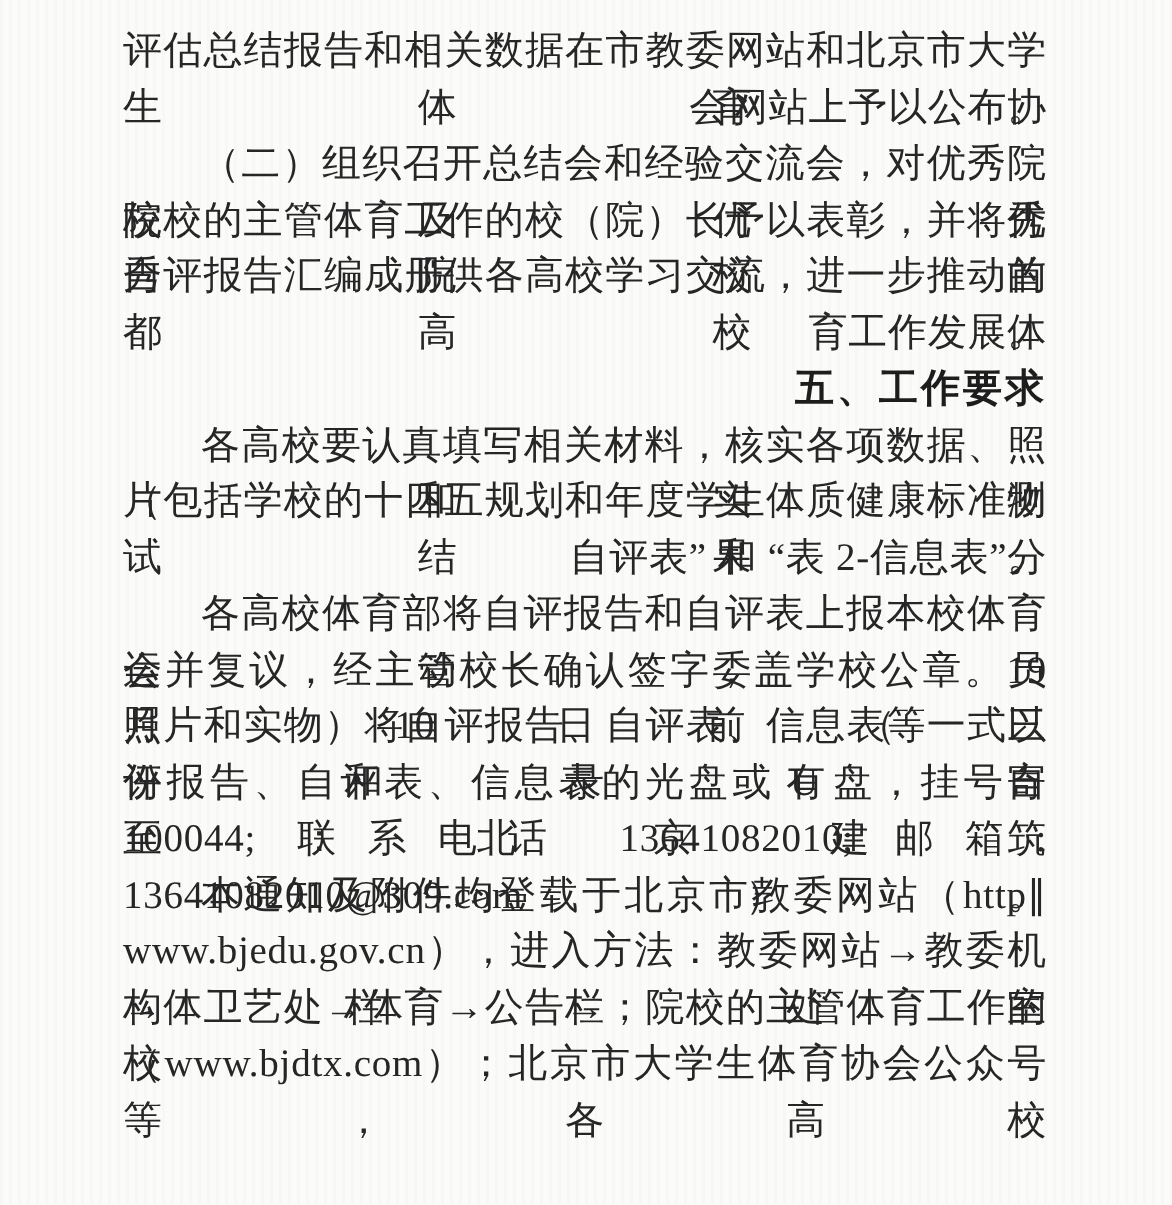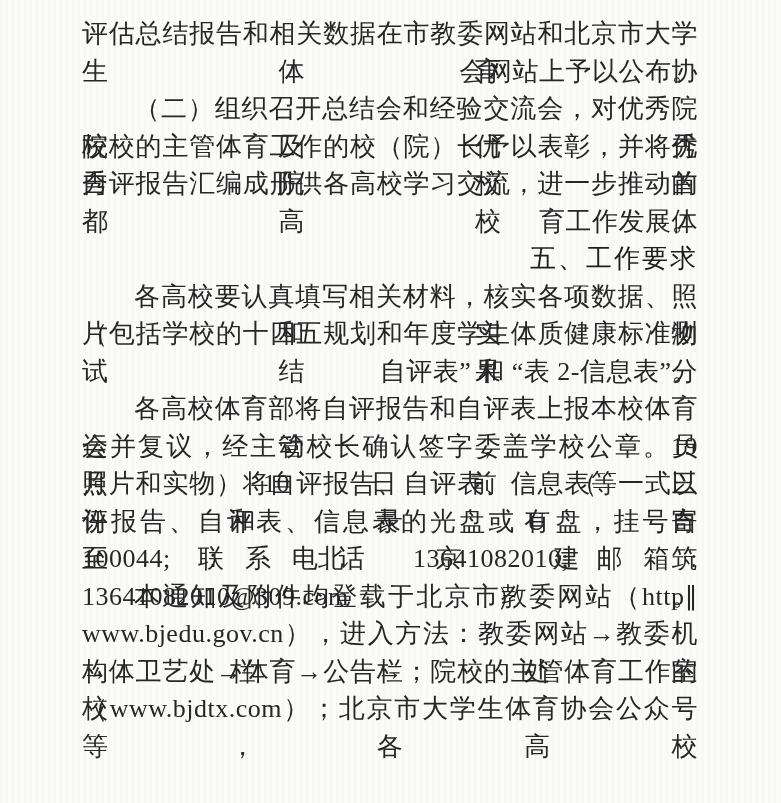--- a/index.html
+++ b/index.html
@@ -46,21 +46,21 @@
     text-align: justify;
     text-align-last: justify;
   }
   
   .line.i {
     text-indent: 2em;
   }
   
   .line.h {
     font-family: "Liberation Sans", sans-serif;
-    font-weight: normal;
+    font-weight: bold;
     color: #1d1d1d;
     letter-spacing: 2px;
   }
 </style>
 </head>
 <body>
 
 <div class="scan-texture"></div>
 
 <div class="page">

